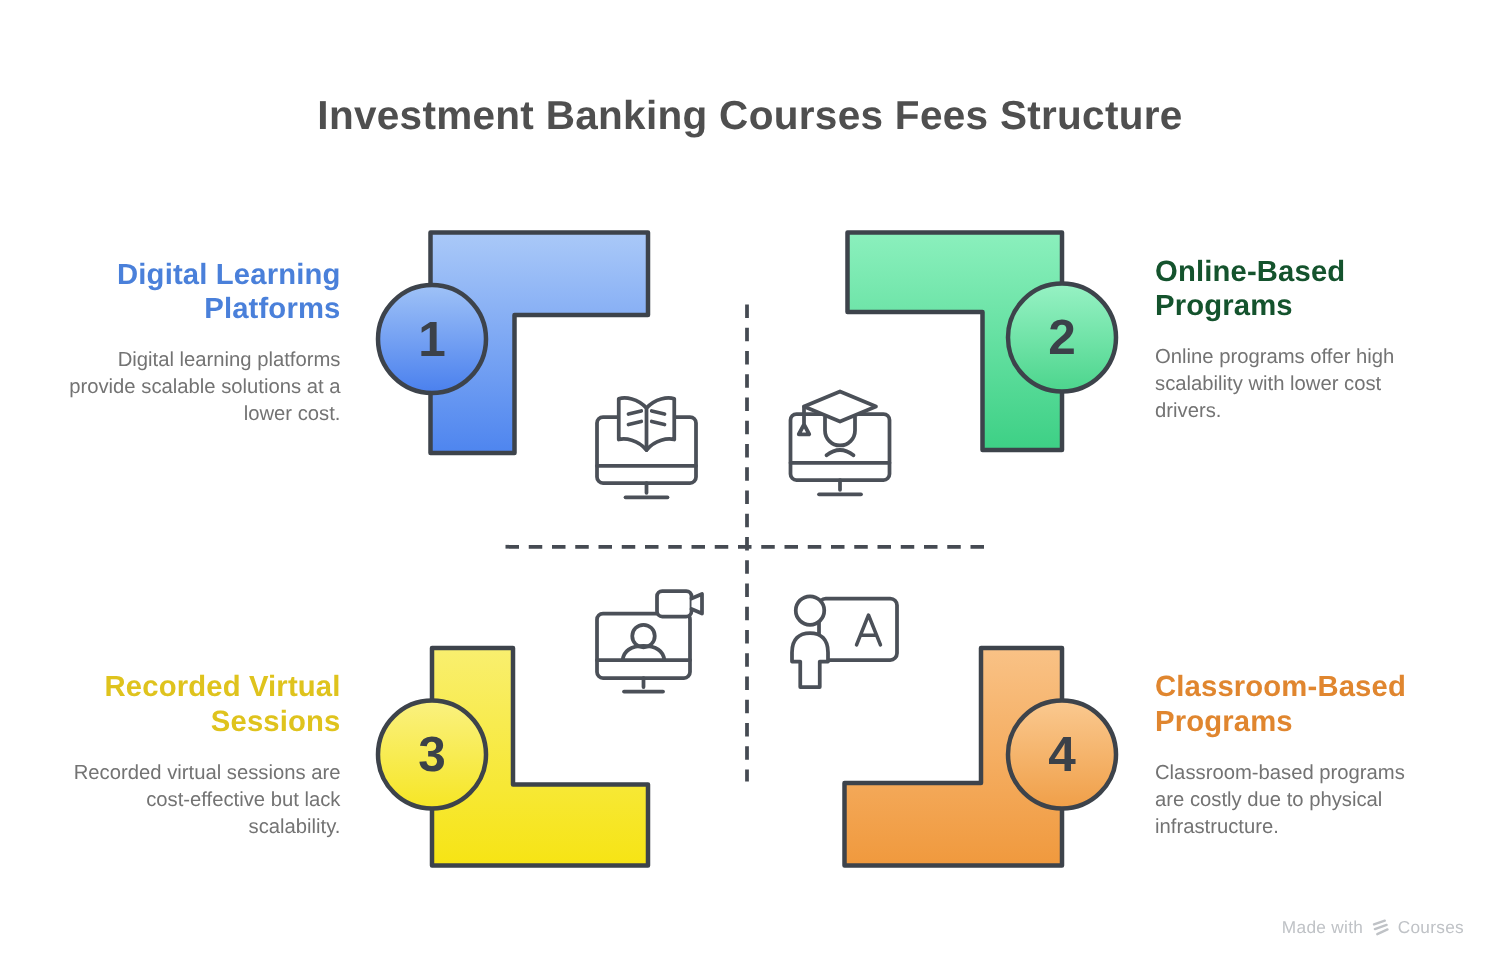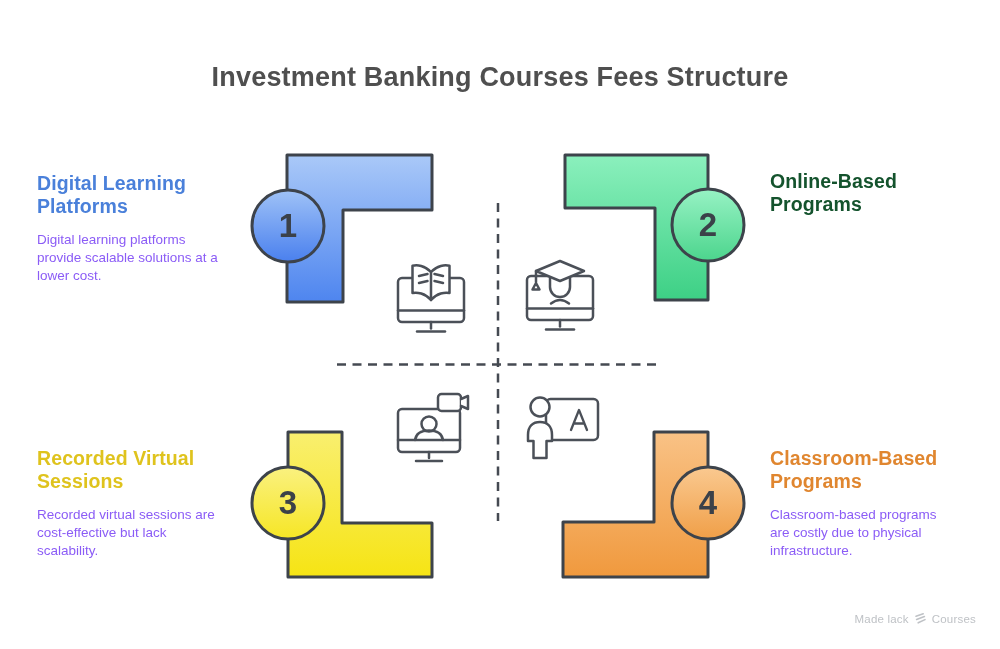--- a/index.html
+++ b/index.html
@@ -10,24 +10,24 @@
   .main-title{
     position:absolute;left:0;top:62px;width:1000px;text-align:center;
     font-size:27px;font-weight:700;color:#4f4f4f;letter-spacing:.2px;margin:0;
   }
   .diagram-svg{position:absolute;left:0;top:0;}
   .num{
     position:absolute;width:72px;height:72px;display:flex;align-items:center;justify-content:center;
     font-size:33px;font-weight:700;color:#3b4149;
   }
   .qtext{position:absolute;}
-  .qtext.align-right{}
+  .qtext.align-right{text-align:right;}
   .qtext.align-left{text-align:left;}
   .qtitle{margin:0;font-size:19.5px;font-weight:700;line-height:23px;letter-spacing:.1px;}
-  .qdesc{margin:13px 0 0 0;font-size:13.5px;line-height:18px;color:#8b5cf6;}
+  .qdesc{margin:13px 0 0 0;font-size:13.5px;line-height:18px;color:#737373;}
   .q1{left:37px;top:172px;width:190px;}
   .q2{left:770px;top:170px;width:183px;}
   .q3{left:37px;top:447px;width:190px;}
   .q4{left:770px;top:447px;width:183px;}
   .watermark{
     position:absolute;right:24px;top:612px;display:flex;align-items:center;gap:5px;
     font-size:11.5px;color:#bfc2c6;letter-spacing:.2px;
   }
 </style>
 </head>
@@ -135,34 +135,35 @@
   <div class="num" style="left:252px;top:467px;">3</div>
   <div class="num" style="left:672px;top:467px;">4</div>
 
   <div class="qtext align-right q1">
     <h2 class="qtitle" style="color: rgb(74, 128, 218);">Digital Learning Platforms</h2>
     <p class="qdesc">Digital learning platforms provide scalable solutions at a lower cost.</p>
   </div>
 
   <div class="qtext align-left q2">
     <h2 class="qtitle" style="color: #14532d;">Online-Based Programs</h2>
+    <p class="qdesc">Online programs offer high scalability with lower cost drivers.</p>
   </div>
 
   <div class="qtext align-right q3">
     <h2 class="qtitle" style="color: rgb(223, 195, 29);">Recorded Virtual Sessions</h2>
     <p class="qdesc">Recorded virtual sessions are cost-effective but lack scalability.</p>
   </div>
 
   <div class="qtext align-left q4">
     <h2 class="qtitle" style="color: rgb(224, 134, 47);">Classroom-Based Programs</h2>
     <p class="qdesc">Classroom-based programs are costly due to physical infrastructure.</p>
   </div>
 
   <div class="watermark">
-    <span>Made lack</span>
+    <span>Made with</span>
     <svg width="13" height="13" viewBox="0 0 13 13" fill="none" stroke="#bfc2c6" stroke-width="1.6" stroke-linecap="round">
       <path d="M2,4.2 L9.2,1.8"></path>
       <path d="M2.6,7.4 L10.4,4.6"></path>
       <path d="M4.2,10.8 L11,7.6"></path>
     </svg>
     <span>Courses</span>
   </div>
 
 </div>
 

